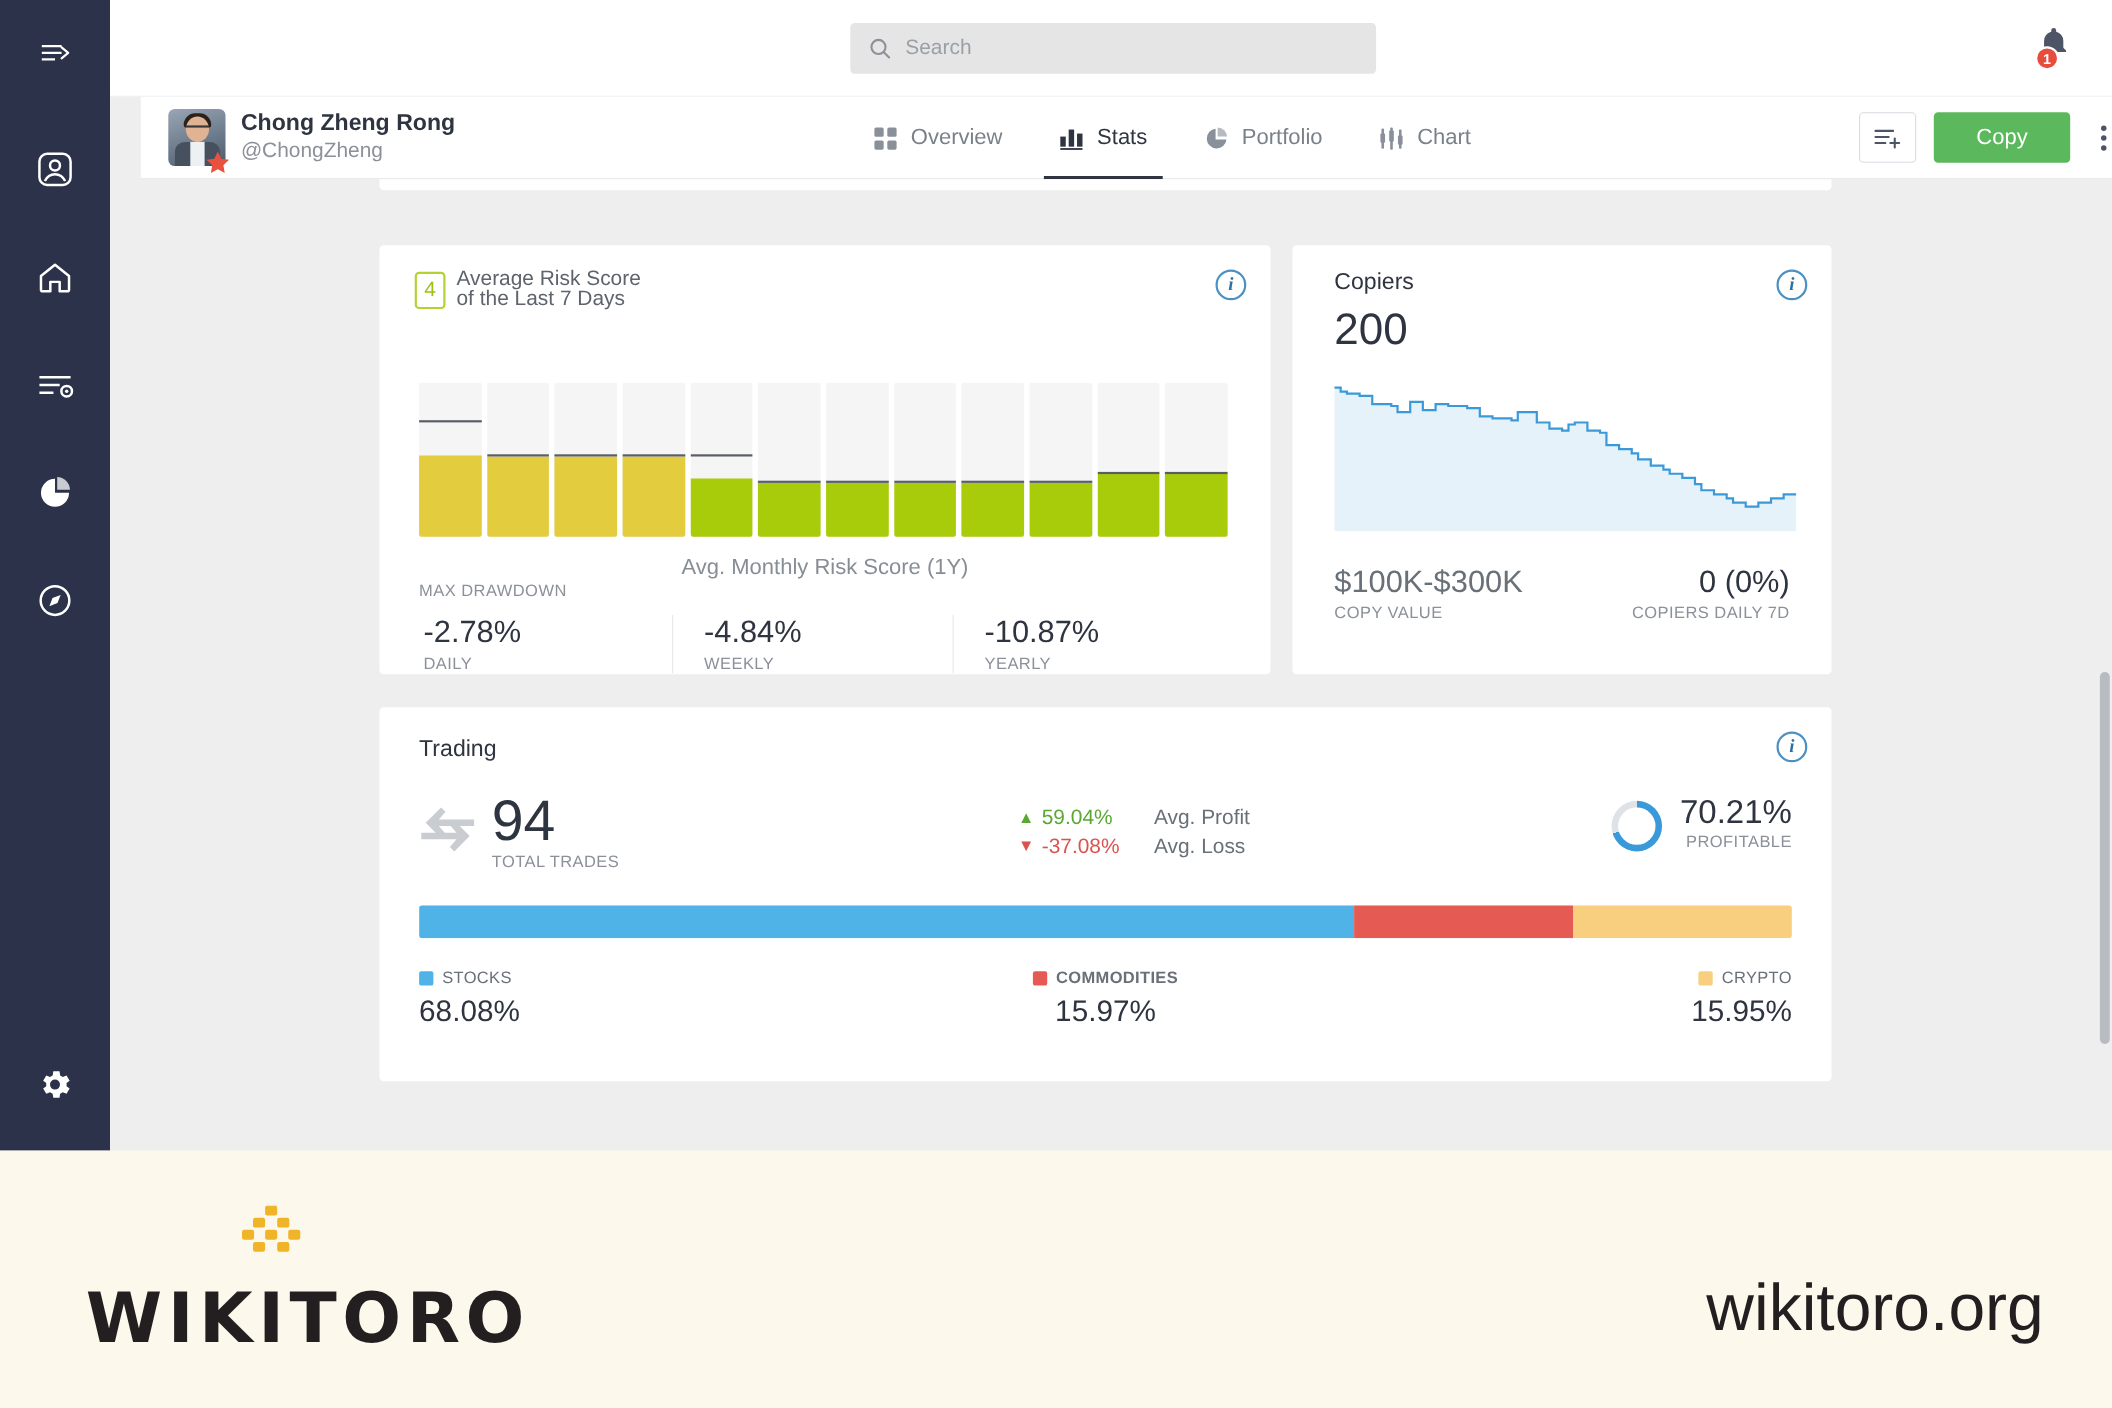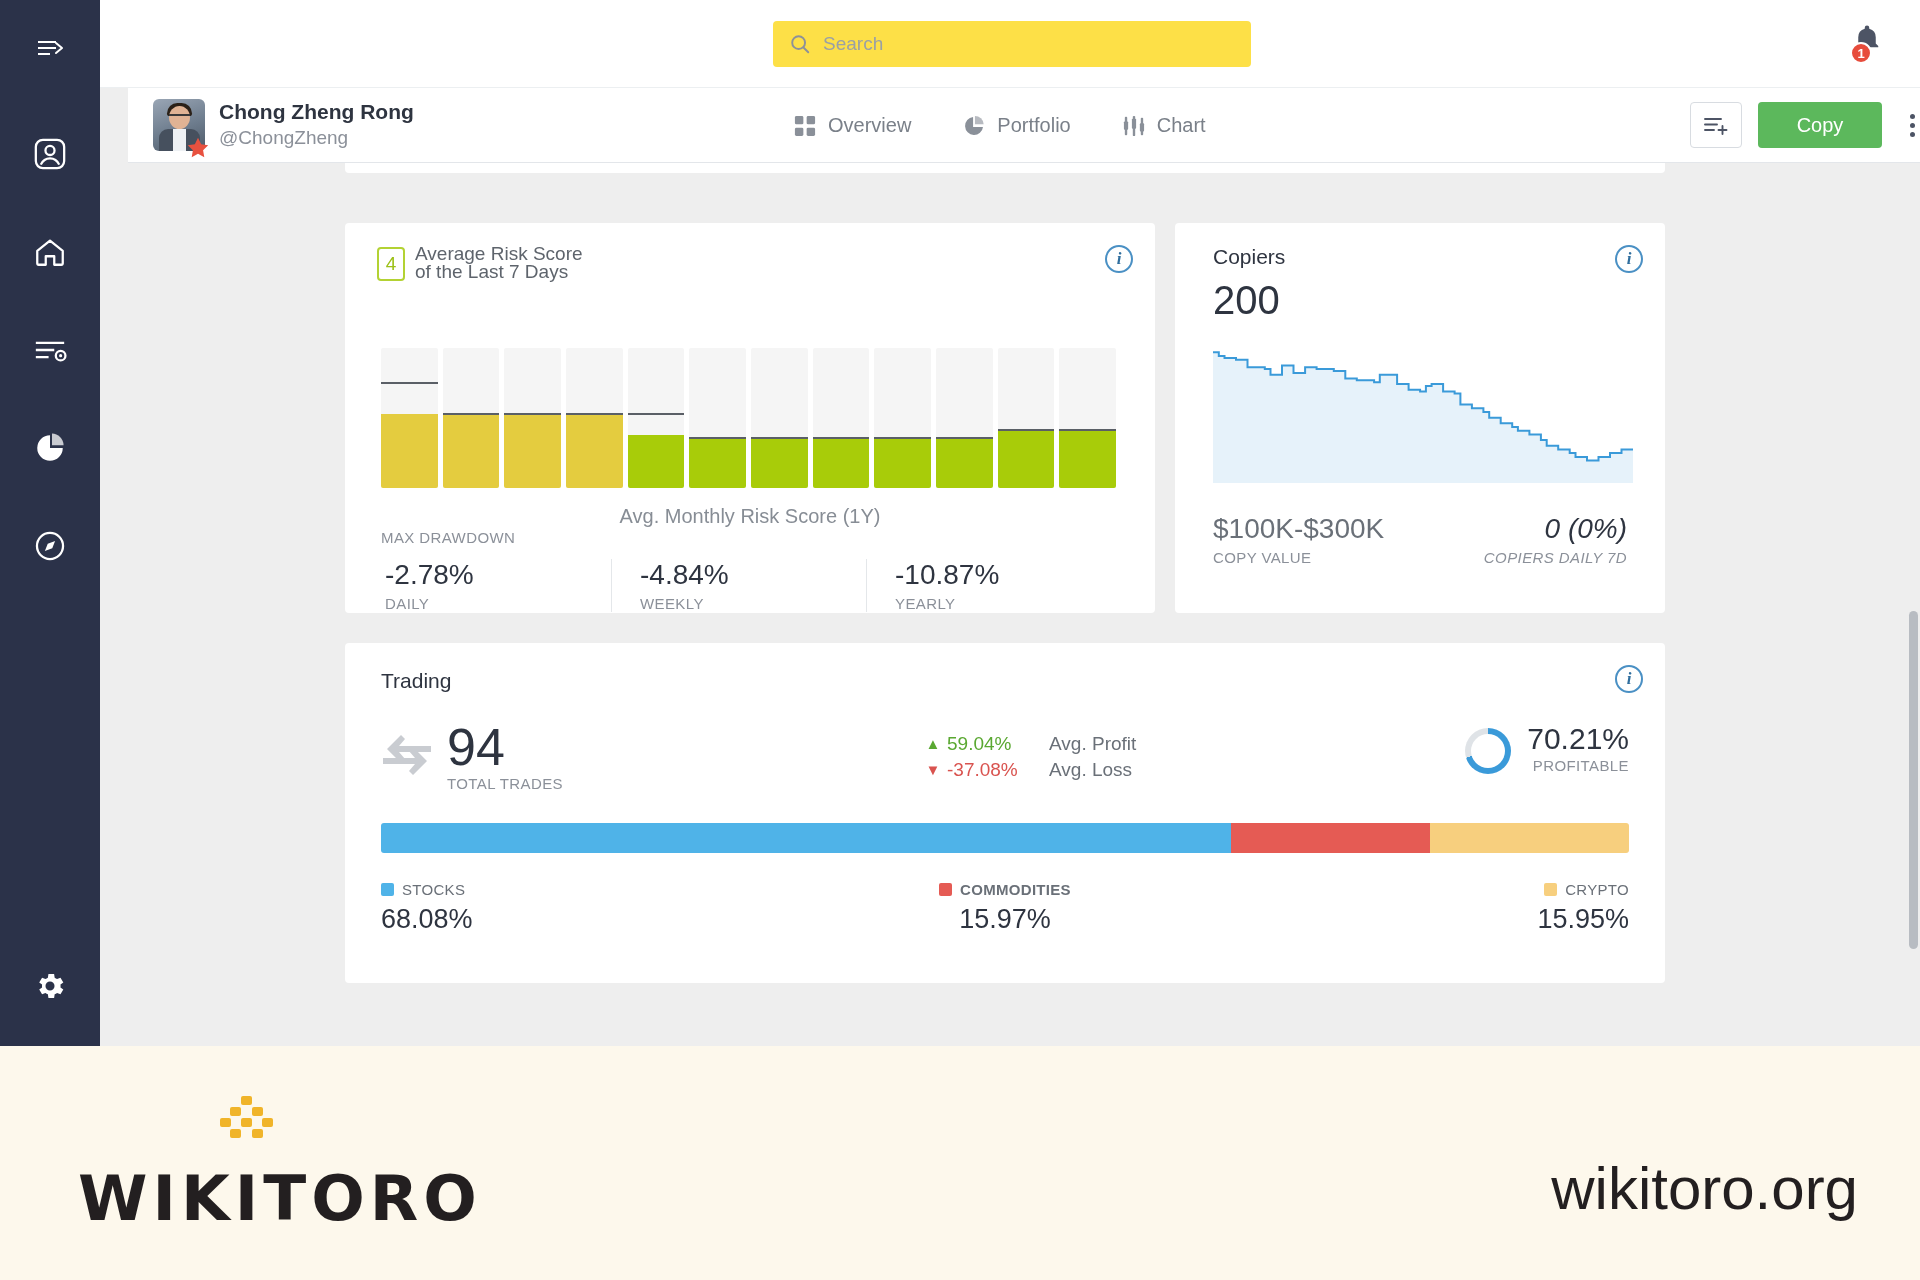--- a/index.html
+++ b/index.html
@@ -27,21 +27,21 @@
   .rail-spacer { flex: 1; }
   .rail-gear { margin-bottom: 34px; }
 
   
   .topbar {
     position: absolute; left: 100px; top: 0; width: 1820px; height: 88px;
     background: #ffffff; border-bottom: 1px solid #eceff1;
   }
   .search-wrap {
     position: absolute; left: 673px; top: 21px; width: 478px; height: 46px;
-    background: #fde047; border-radius: 4px;
+    background: #e5e5e5; border-radius: 4px;
     display: flex; align-items: center; padding: 0 16px;
   }
   .search-icon { color:#8d9199; margin-right: 12px; display:flex; }
   .search-input {
     border: none; background: transparent; outline: none;
     font-family: "Liberation Sans", sans-serif;
     font-size: 19px; color: #3c4043; width: 400px;
   }
   .search-input::placeholder { color: #9aa0a6; }
 
@@ -162,21 +162,21 @@
   .dd-cell + .dd-cell { border-left: 1px solid #e4e7ea; padding-left: 28px; }
   .dd-val { font-size: 28px; color: #2e3440; line-height: 32px; }
   .dd-key { font-size: 15px; color: #8b9099; letter-spacing:.4px; margin-top: 4px; }
 
   .cop-title { position:absolute; left: 38px; top: 22px; font-size: 21px; color:#2e3440; }
   .cop-num { position:absolute; left: 38px; top: 55px; font-size: 40px; color:#2e3440; font-weight: 300;}
   .spark { position:absolute; left: 38px; top: 120px; width: 420px; height: 140px; }
   .cop-bottom { position:absolute; left: 38px; right: 38px; top: 290px; display:flex; justify-content: space-between; }
   .cb-left .cb-val { font-size: 28px; color: #6a7078; line-height: 32px;}
   .cb-left .cb-key { font-size: 15px; color: #8b9099; letter-spacing:.4px; margin-top:4px;}
-  .cb-right { text-align: right; font-style: italic; }
+  .cb-right { text-align: right; }
   .cb-right .cb-val { font-size: 28px; color: #2e3440; line-height: 32px;}
   .cb-right .cb-key { font-size: 15px; color: #8b9099; letter-spacing:.4px; margin-top:4px;}
 
   .tr-title { position:absolute; left: 36px; top: 26px; font-size: 21px; color:#2e3440; }
   .tr-trades { position:absolute; left: 36px; top: 78px; display:flex; align-items:center; }
   .swap-icon { color:#c9ccd1; margin-right: 14px; }
   .tr-num { font-size: 52px; color: #2e3440; font-weight: 300; line-height: 52px; }
   .tr-numkey { font-size: 15px; color: #8b9099; letter-spacing: .4px; margin-top: 2px;}
 
   .pl-block { position:absolute; left: 580px; top: 88px; }
@@ -320,20 +320,31 @@
       <div class="tab">
         <span class="ticon">
           <svg width="22" height="22" viewBox="0 0 24 24" fill="#8a9099">
             <rect x="1" y="1" width="9.2" height="9.2" rx="1.6"></rect>
               <rect x="13.8" y="1" width="9.2" height="9.2" rx="1.6"></rect>
             <rect x="1" y="13.8" width="9.2" height="9.2" rx="1.6"></rect>
               <rect x="13.8" y="13.8" width="9.2" height="9.2" rx="1.6"></rect>
           </svg>
         </span>
         <span>Overview</span>
+      </div>
+      <div class="tab active">
+        <span class="ticon">
+          <svg width="22" height="22" viewBox="0 0 24 24" fill="#2e3440">
+            <rect x="1" y="10" width="5.4" height="10"></rect>
+              <rect x="9.3" y="3" width="5.4" height="17"></rect>
+            <rect x="17.6" y="7" width="5.4" height="13"></rect>
+              <rect x="1" y="21.4" width="22" height="1.8"></rect>
+          </svg>
+        </span>
+        <span>Stats</span>
       </div>
       <div class="tab">
         <span class="ticon">
           <svg width="22" height="22" viewBox="0 0 24 24">
             <path d="M11 2.2A9.8 9.8 0 1 0 21.8 13H11z" fill="#8a9099"></path>
             <path d="M13 1v9h9.5A9.6 9.6 0 0 0 13 1z" fill="#8a9099" opacity=".62"></path>
           </svg>
         </span>
         <span>Portfolio</span>
       </div>

